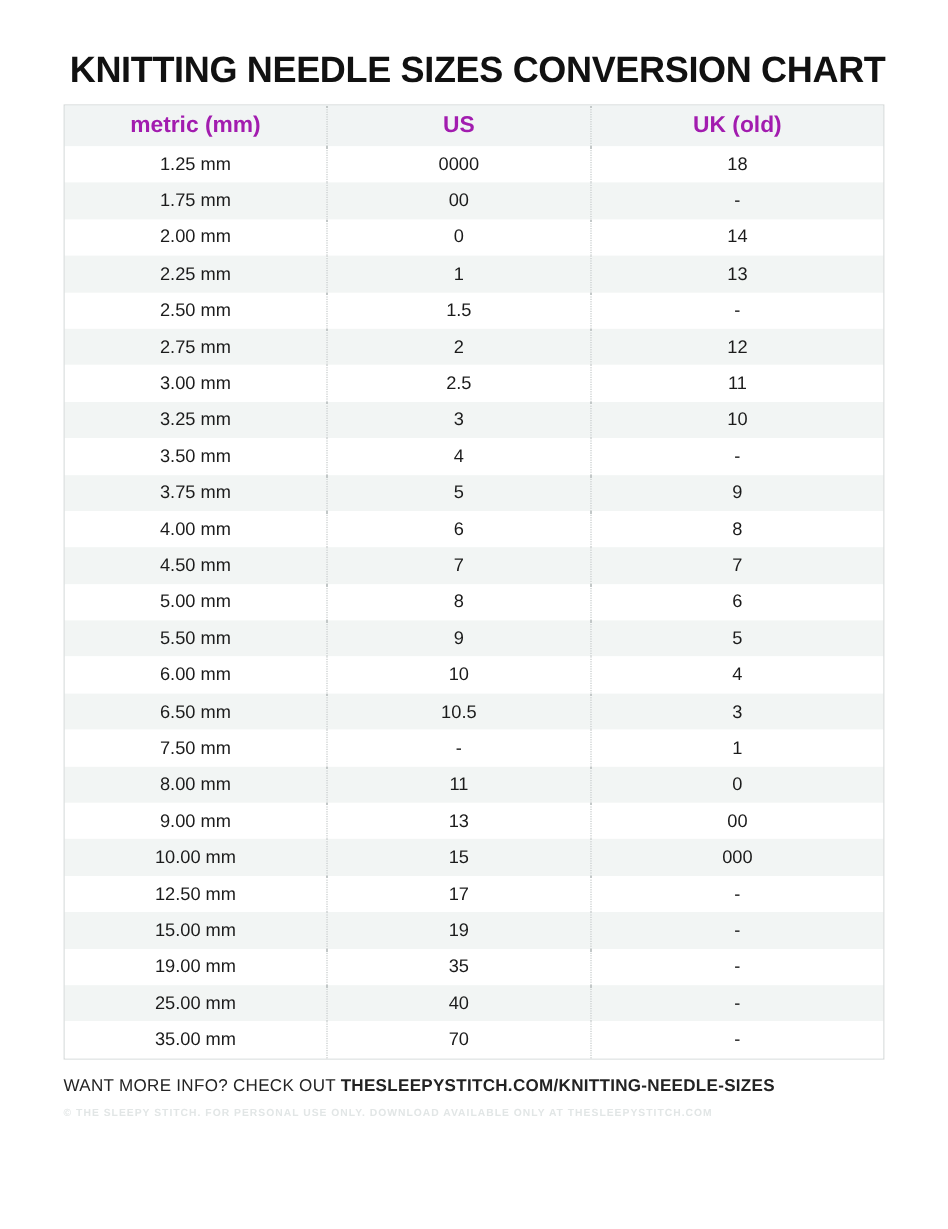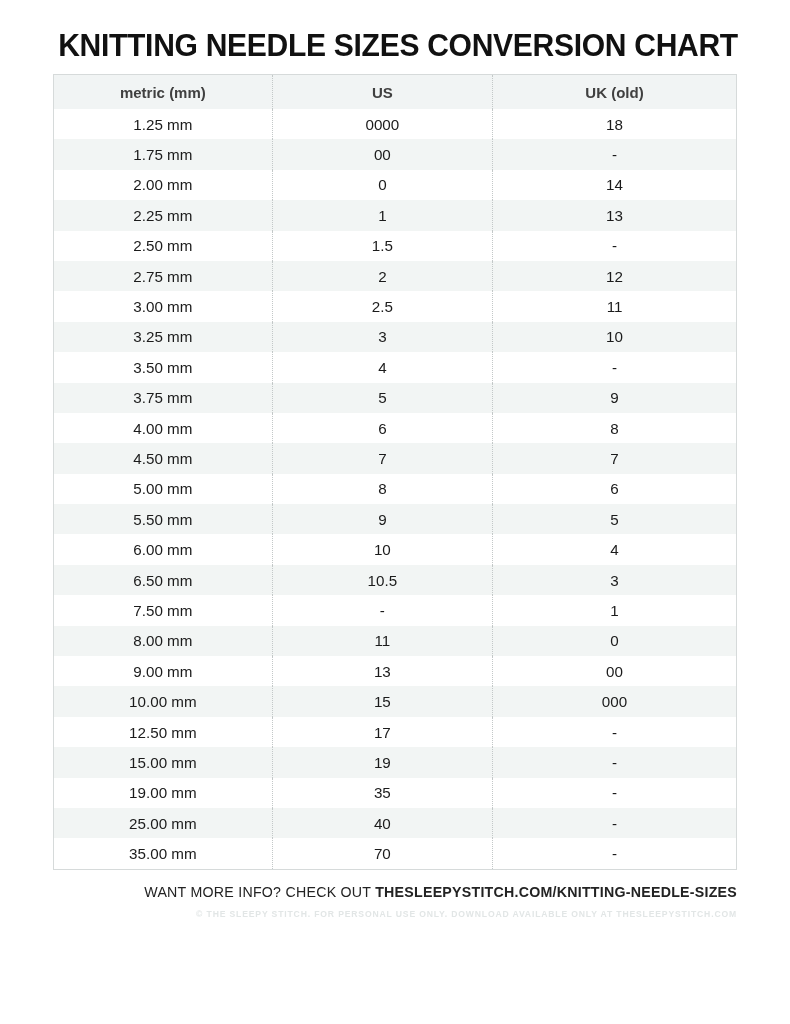--- a/index.html
+++ b/index.html
@@ -12,21 +12,21 @@
     height: 1024px;
     font-family: "Liberation Sans", sans-serif;
     color: #1a1a1a;
     overflow: hidden;
   }
   .page {
     position: relative;
     width: 790px;
     height: 1024px;
     box-sizing: border-box;
-    padding: 3px 53px;
+    padding: 16px 53px;
   }
 
   
   .title {
     margin: 0;
     padding-top: 26px;
     font-size: 30.5px;
     line-height: 1.05;
     font-weight: 800;
     letter-spacing: -0.3px;
@@ -60,37 +60,37 @@
     height: 30.4px;
     font-size: 15.2px;
     color: #1b1b1b;
     font-weight: 400;
     vertical-align: middle;
     border: 0;
   }
   table.chart thead th {
     height: 34px;
     background: #f1f4f4;
-    font-size: 15px;
+    font-size: 19px;
     font-weight: 700;
-    color: #404040;
+    color: #a21caf;
   }
   
   table.chart th.sep,
   table.chart td.sep {
     border-left: 1px dotted #c3c8c8;
   }
   
   table.chart tbody tr:nth-child(odd)  td { background: #ffffff; }
   table.chart tbody tr:nth-child(even) td { background: #f2f5f4; }
 
   
   .footer {
     margin-top: 14px;
-    text-align: right;
+    text-align: left;
   }
   .footer-main {
     font-size: 14.2px;
     letter-spacing: 0.25px;
     color: #232323;
     white-space: nowrap;
   }
   .footer-main .lead { font-weight: 400; }
   .footer-main .url  { font-weight: 700; }
   .footer-legal {

